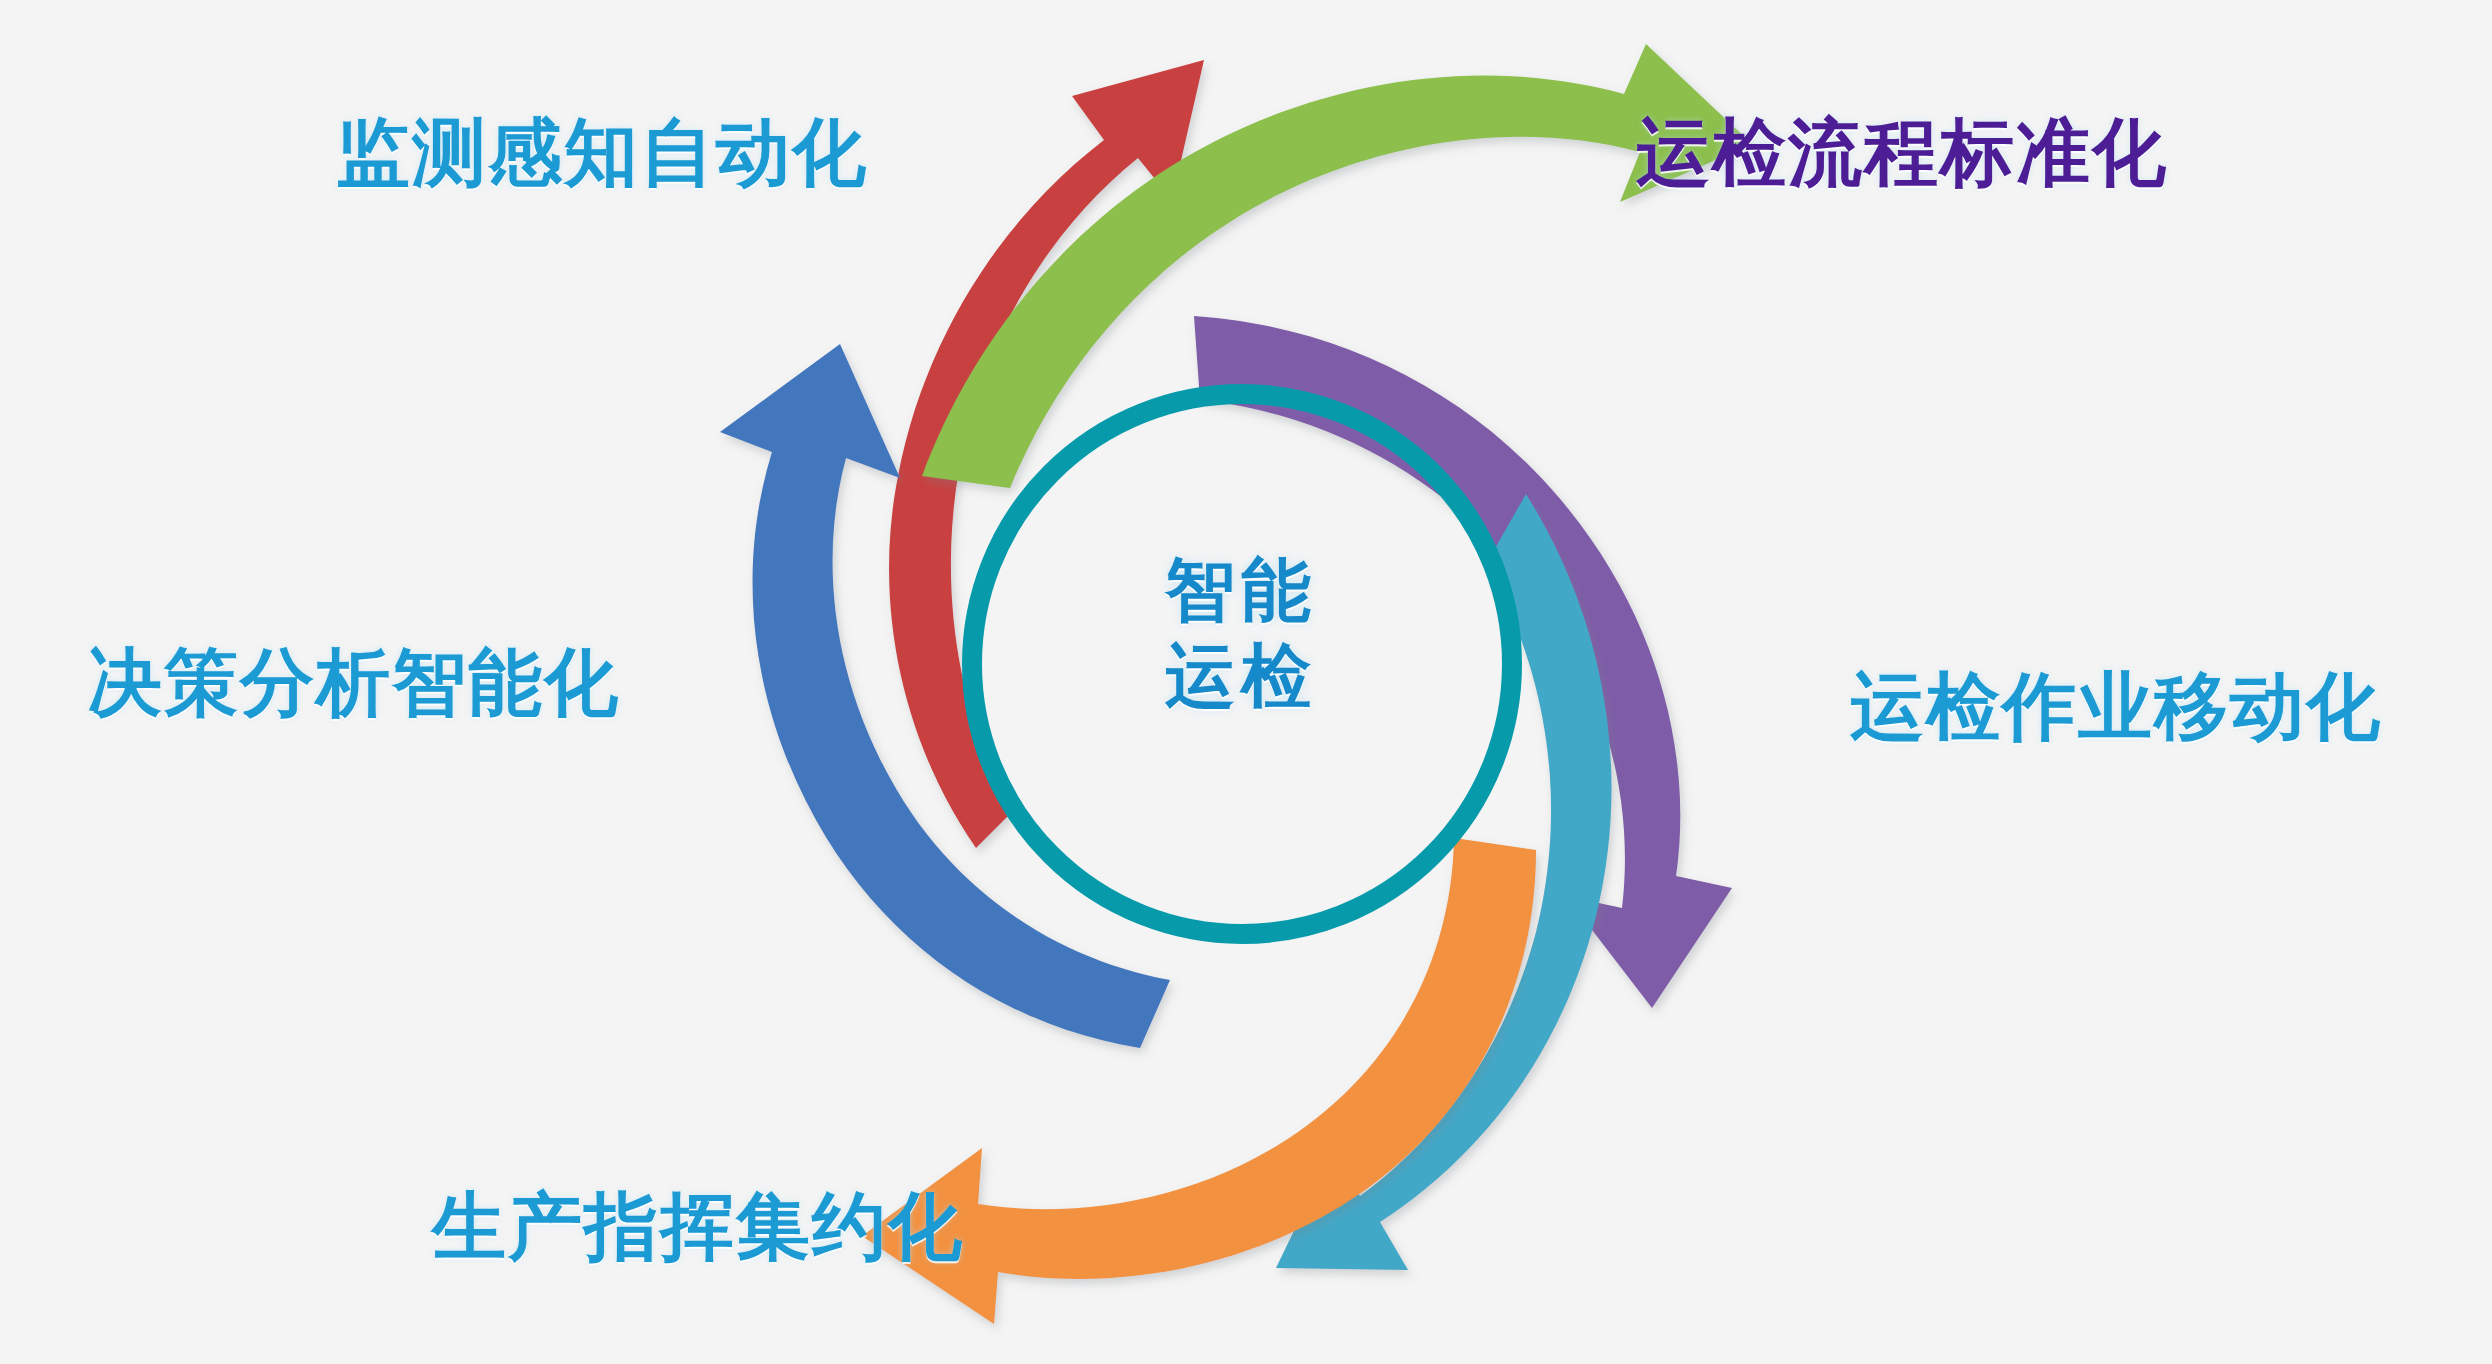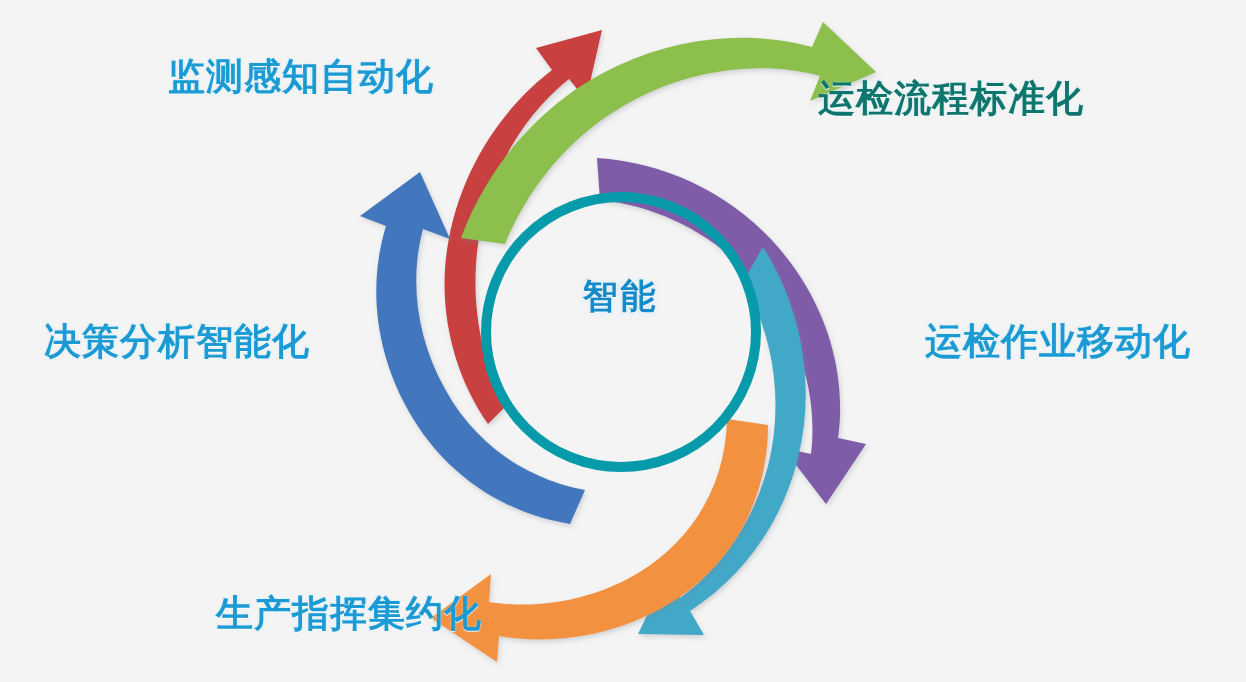--- a/index.html
+++ b/index.html
@@ -141,21 +141,22 @@
                C 410,277 415,335 445,389
                C 475,444 526,479 585,490
                Z"></path>
     </g>
 
     <circle cx="621" cy="332" r="135" fill="none" stroke="#069aaa" stroke-width="10"></circle>
   </svg>
 
   <div class="center-text" style="color: rgb(21, 137, 201);">
     <span class="center-line">智能</span>
+    <span class="center-line">运检</span>
   </div>
 
   <div class="spoke-label" id="label-0" style="color: rgb(27, 154, 212);">监测感知自动化</div>
-  <div class="spoke-label" id="label-1" style="color: #0f766e; margin-top: 22px;">运检流程标准化</div>
-  <div class="spoke-label" id="label-2" style="color: rgb(27, 154, 212);">运检作业移动化</div>
+  <div class="spoke-label" id="label-1" style="color: #4c1d95;">运检流程标准化</div>
+  <div class="spoke-label" id="label-2" style="color: rgb(27, 154, 212); margin-top: 12px;">运检作业移动化</div>
   <div class="spoke-label" id="label-4" style="color: rgb(27, 154, 212); margin-left: 41px;">生产指挥集约化</div>
   <div class="spoke-label" id="label-5" style="color: rgb(27, 154, 212);">决策分析智能化</div>
 
 </div>
 
 </body></html>

